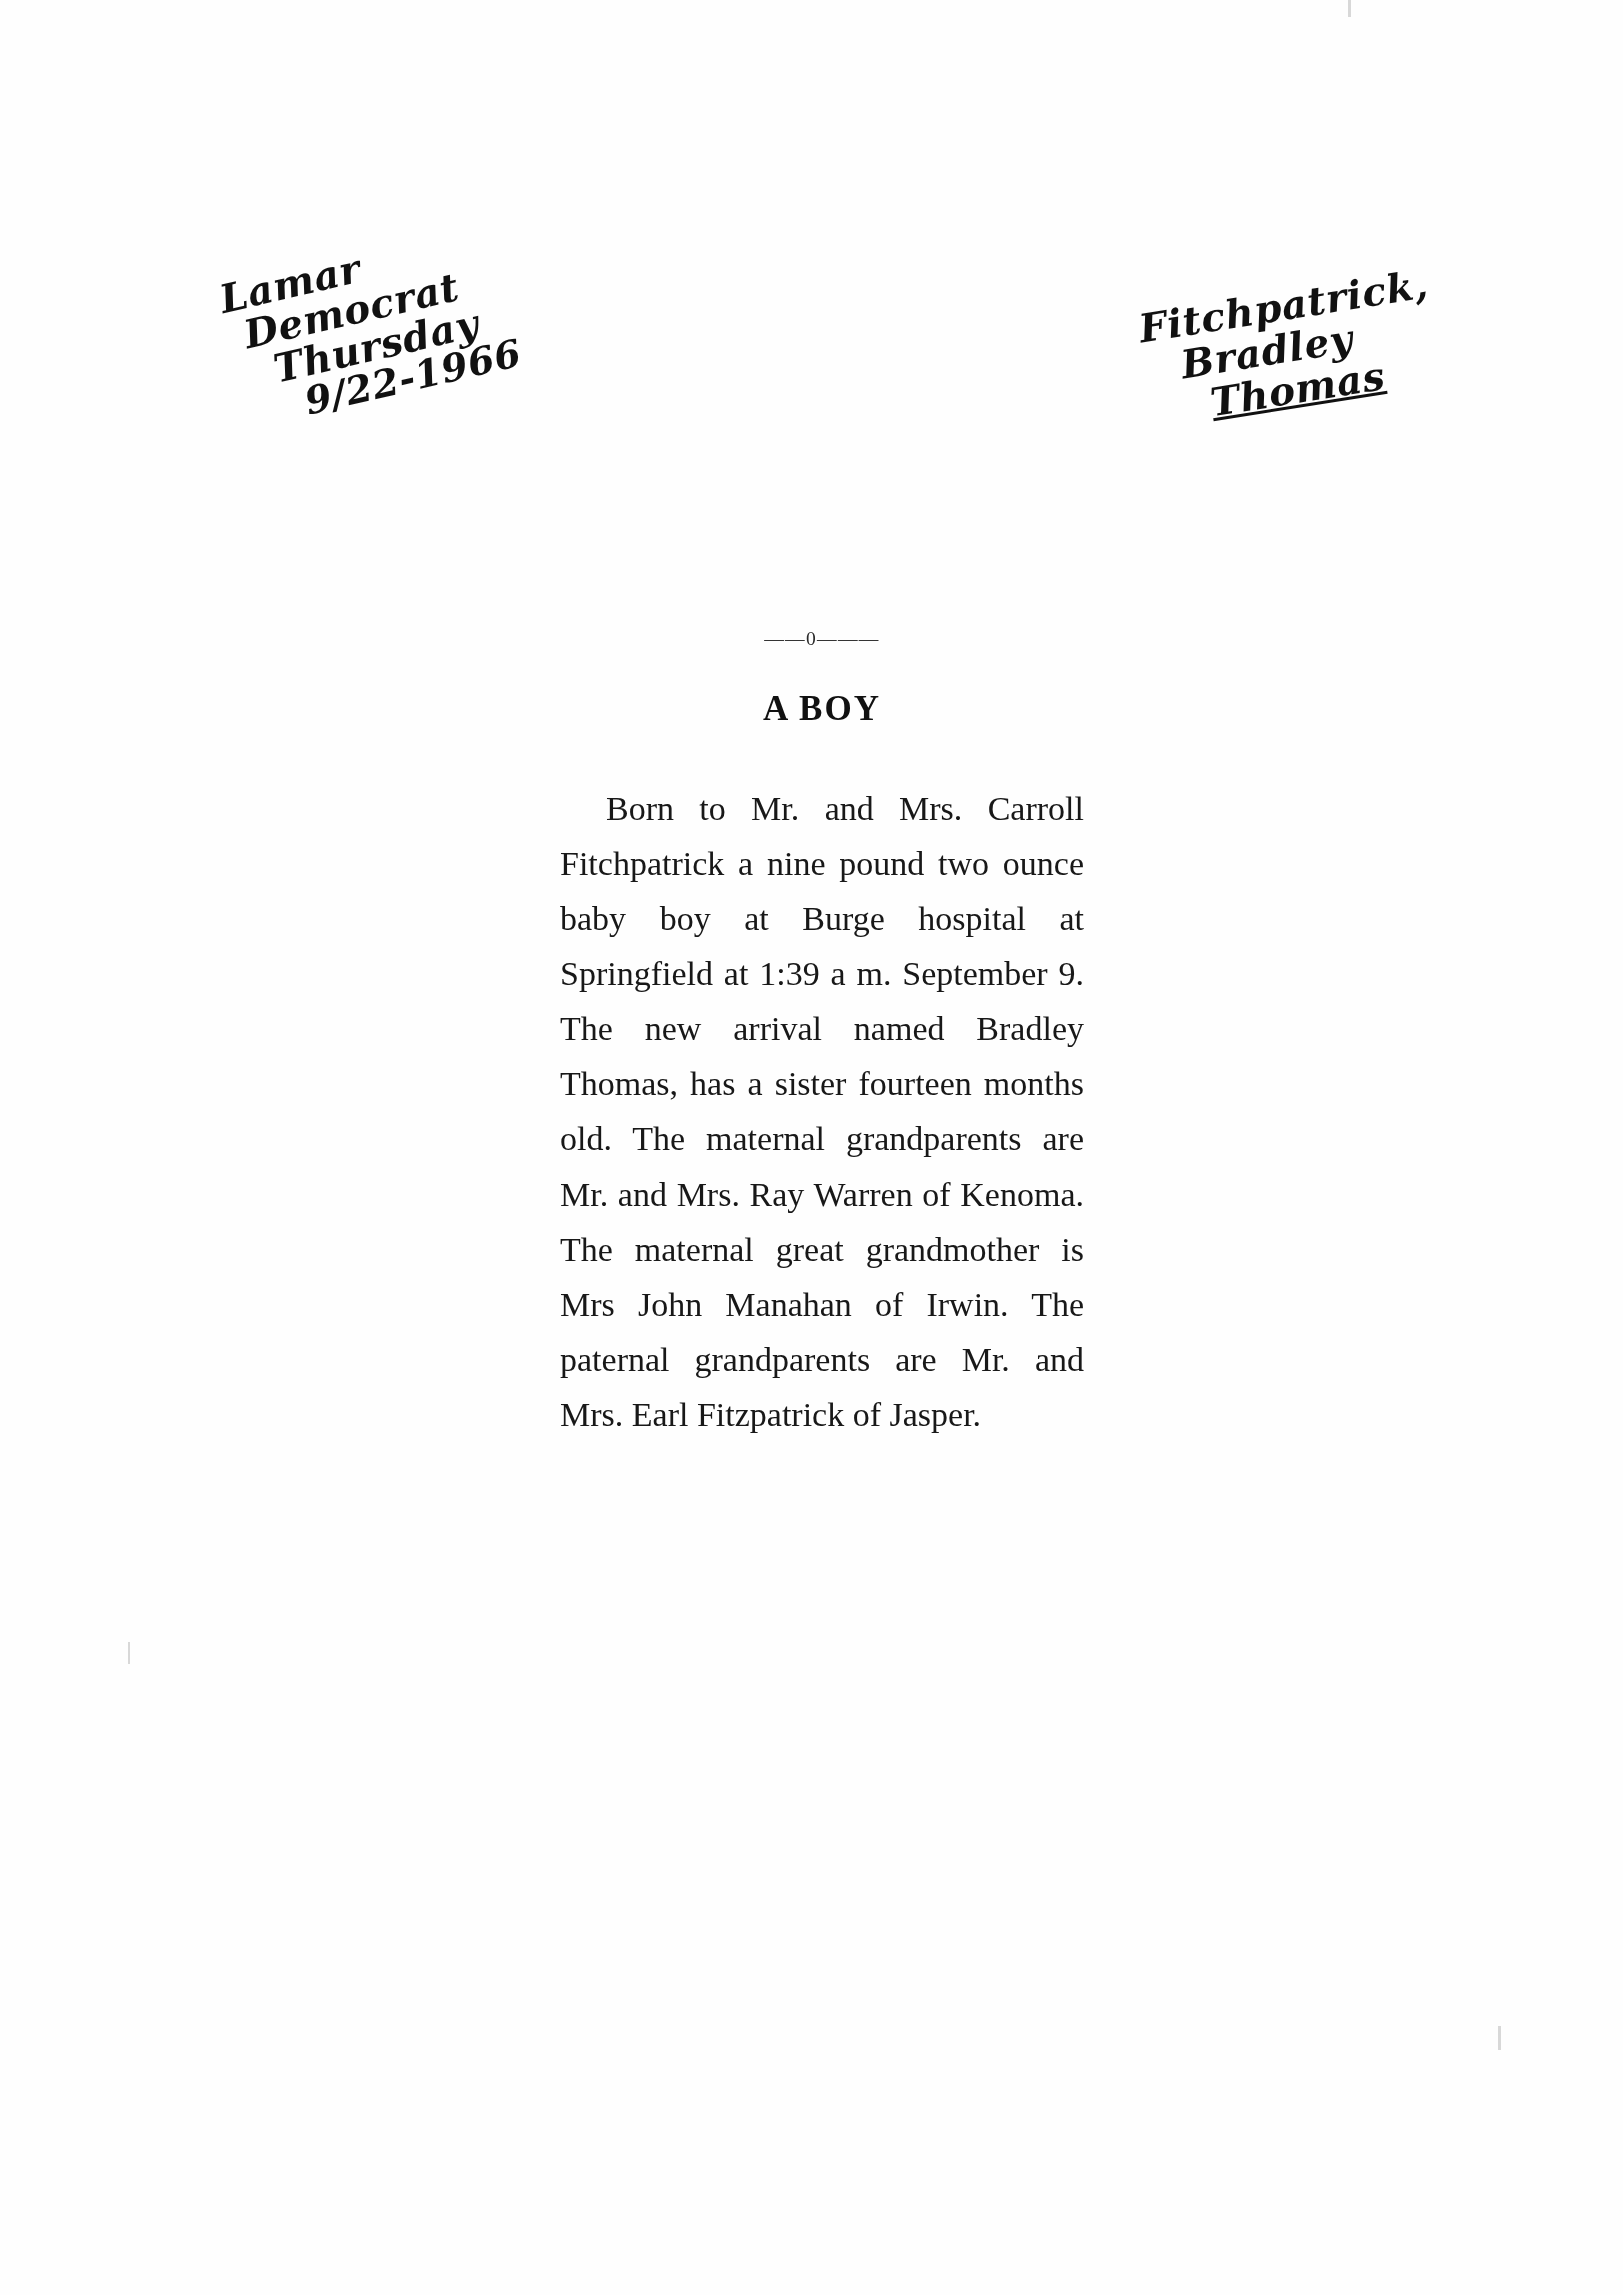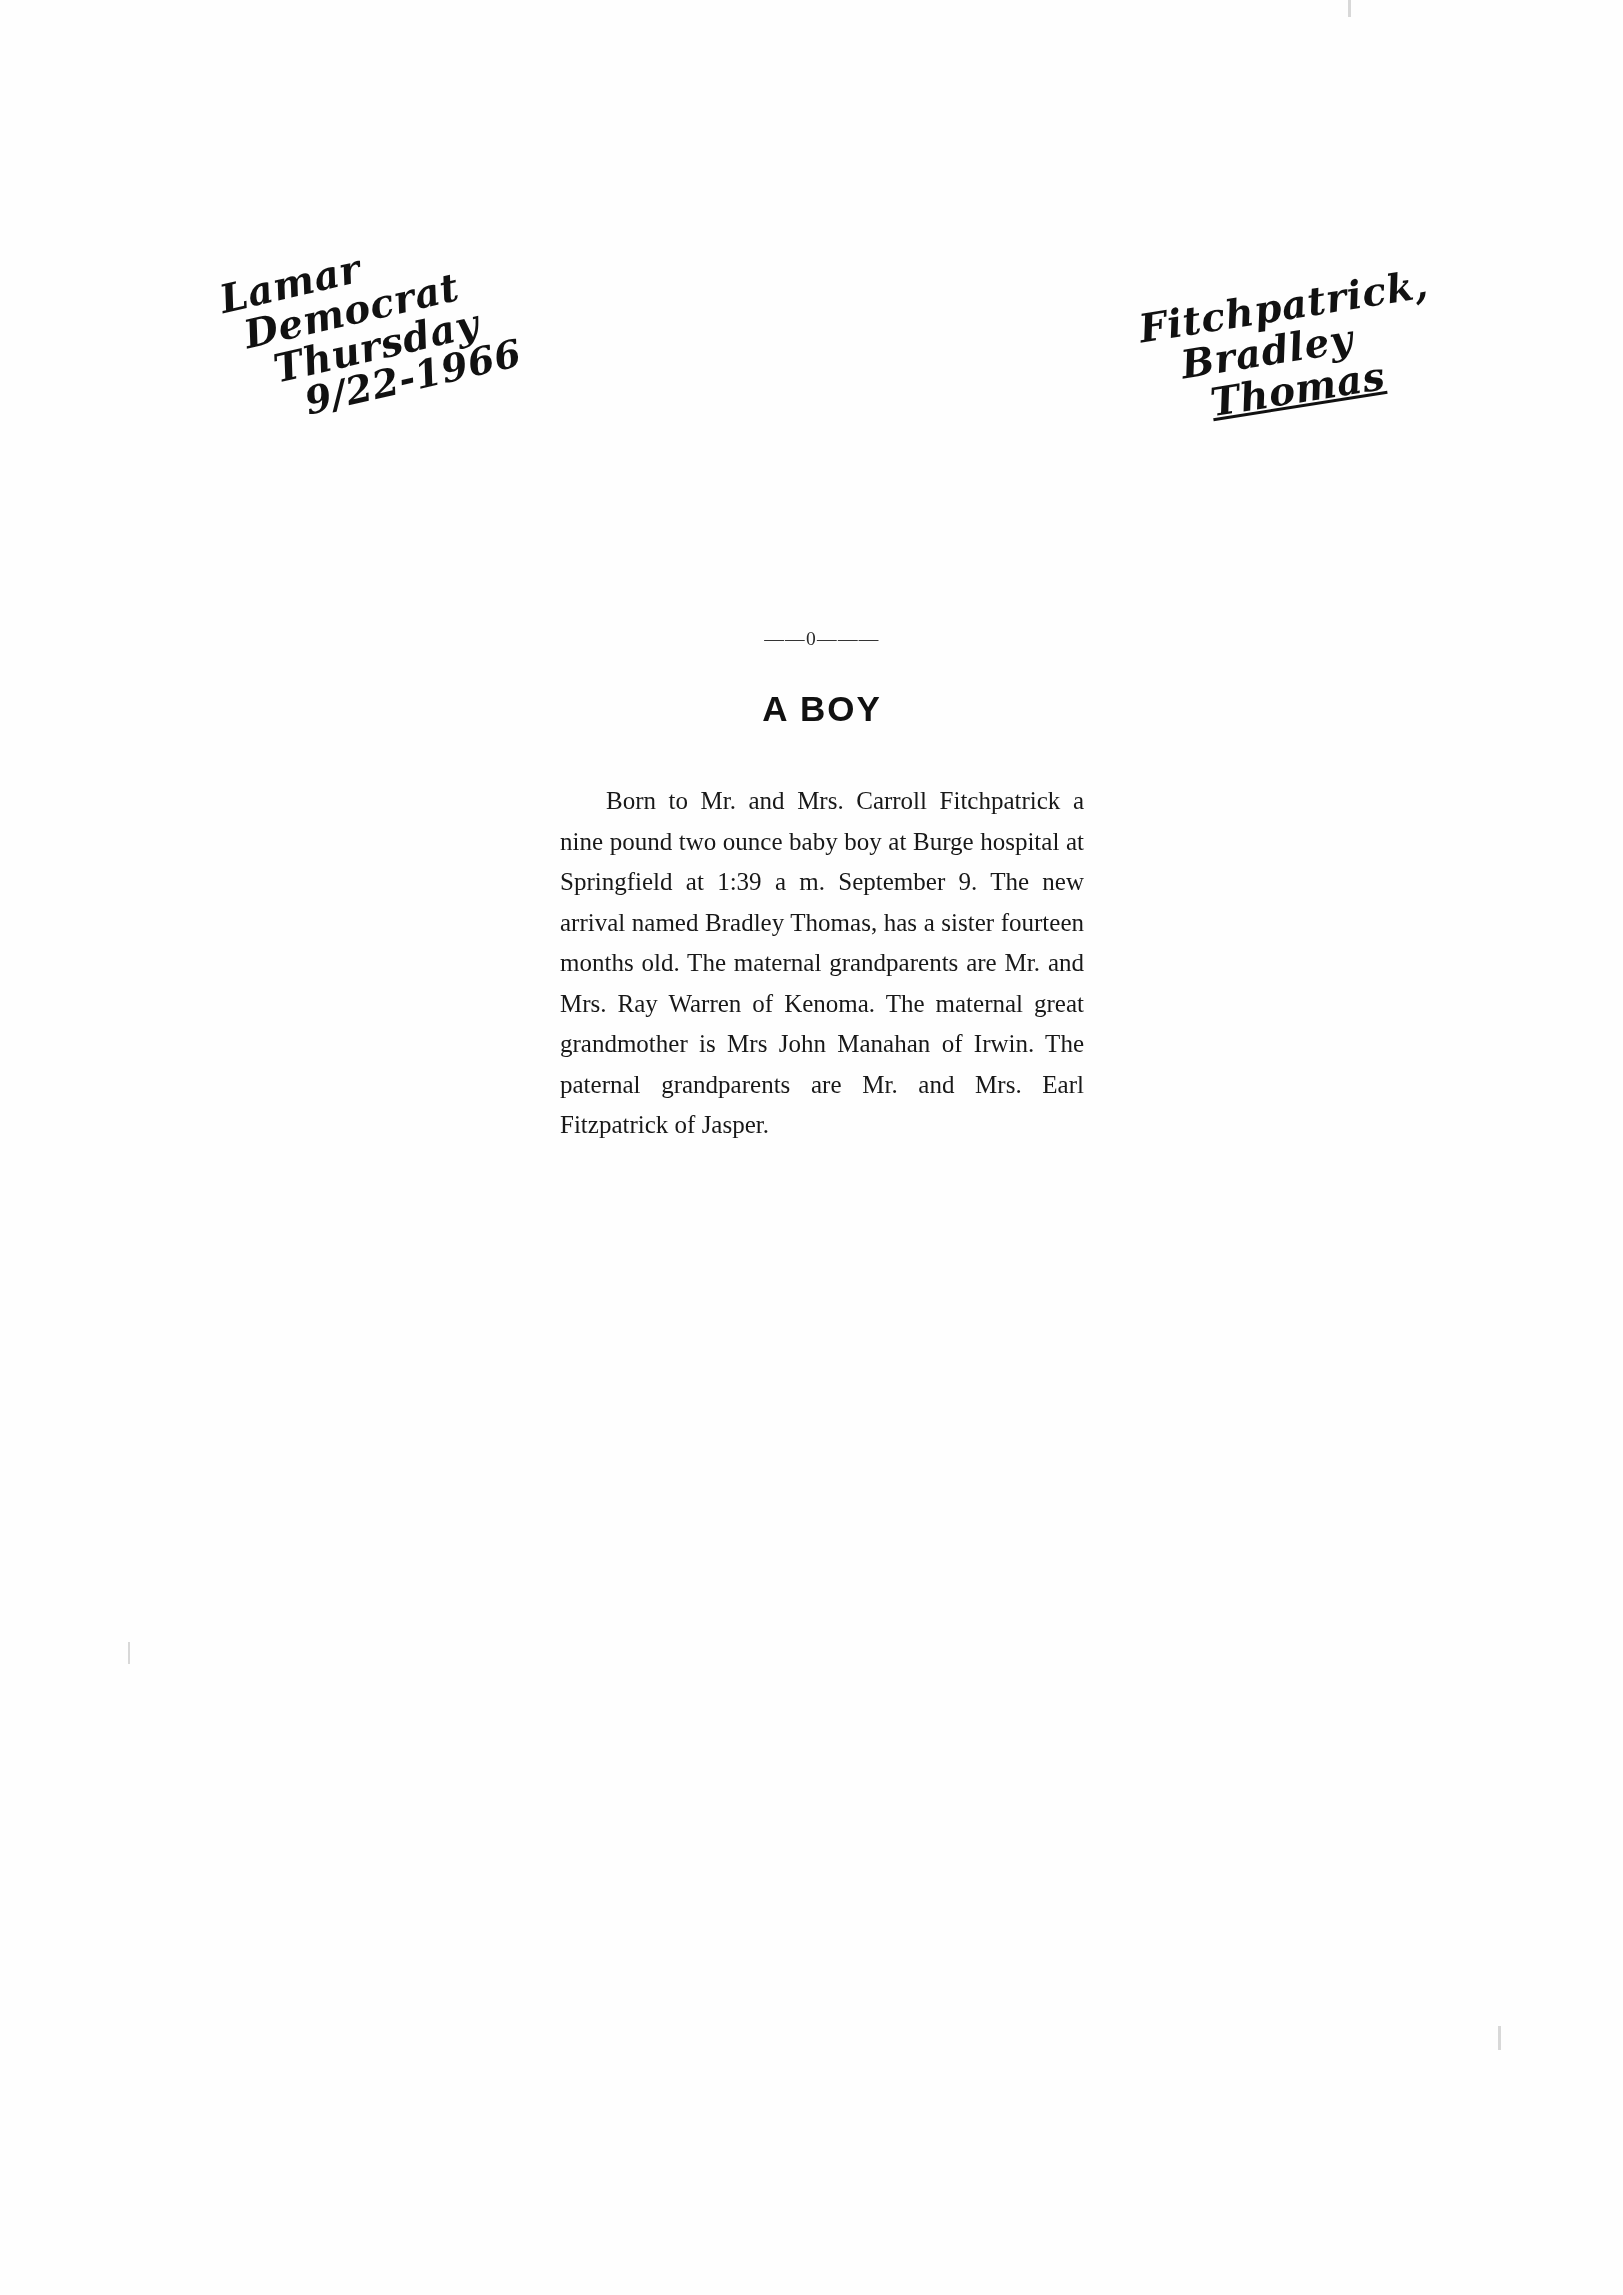--- a/index.html
+++ b/index.html
@@ -79,32 +79,32 @@
     width: 164px;
     margin: 0 auto 39px auto;
     text-align: center;
     font-size: 19.6px;
     letter-spacing: 1.3px;
     color: #2a2a2a;
     font-family: "Liberation Serif", serif;
   }
   .headline {
     text-align: center;
-    font-family: Liberation Sans, sans-serif;
+    font-family: Liberation Serif, serif;
     font-weight: 700;
     font-size: 35px;
     letter-spacing: 2px;
     color: #111111;
     margin: 0 0 52px 0;
   }
   .body-col {
     width: 524px;
     margin: 0 auto;
     font-family: "Liberation Serif", serif;
-    font-size: 25px;
+    font-size: 34px;
     line-height: 1.62;
     color: #1d1d1d;
     text-align: justify;
     text-justify: inter-word;
     text-indent: 46px;
     -webkit-font-smoothing: none;
     filter: contrast(1.05);
   }
 </style>
 </head>

